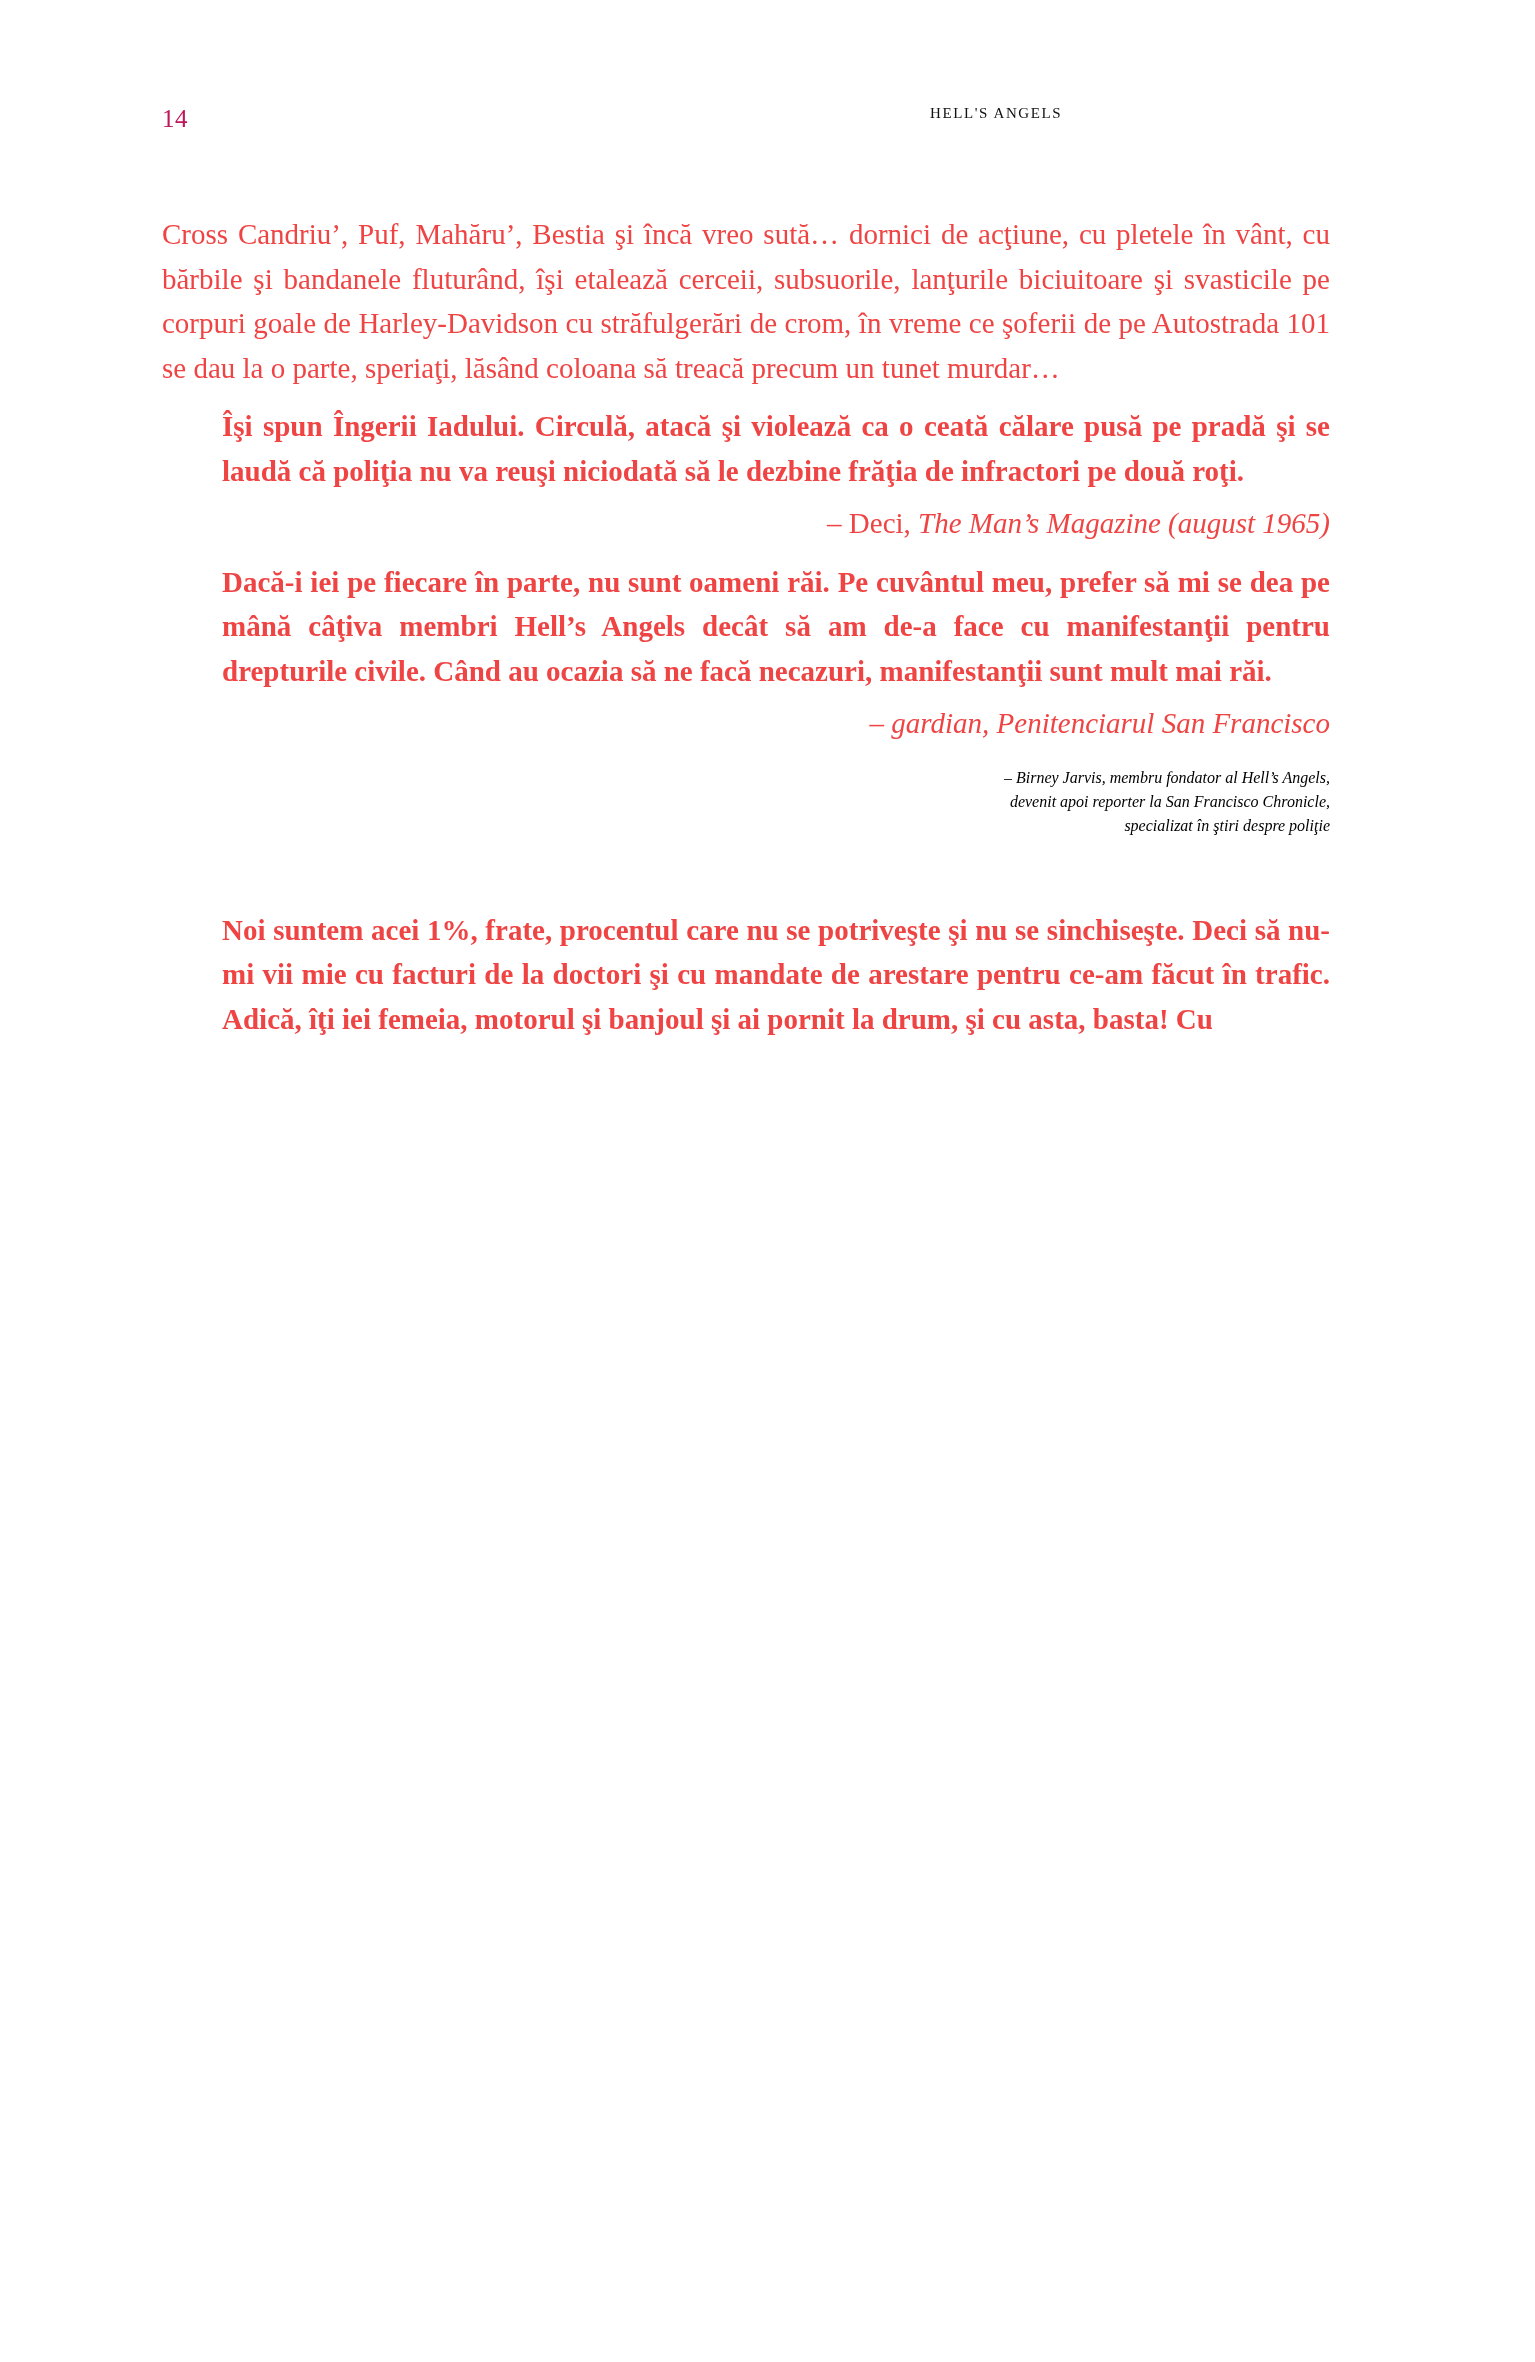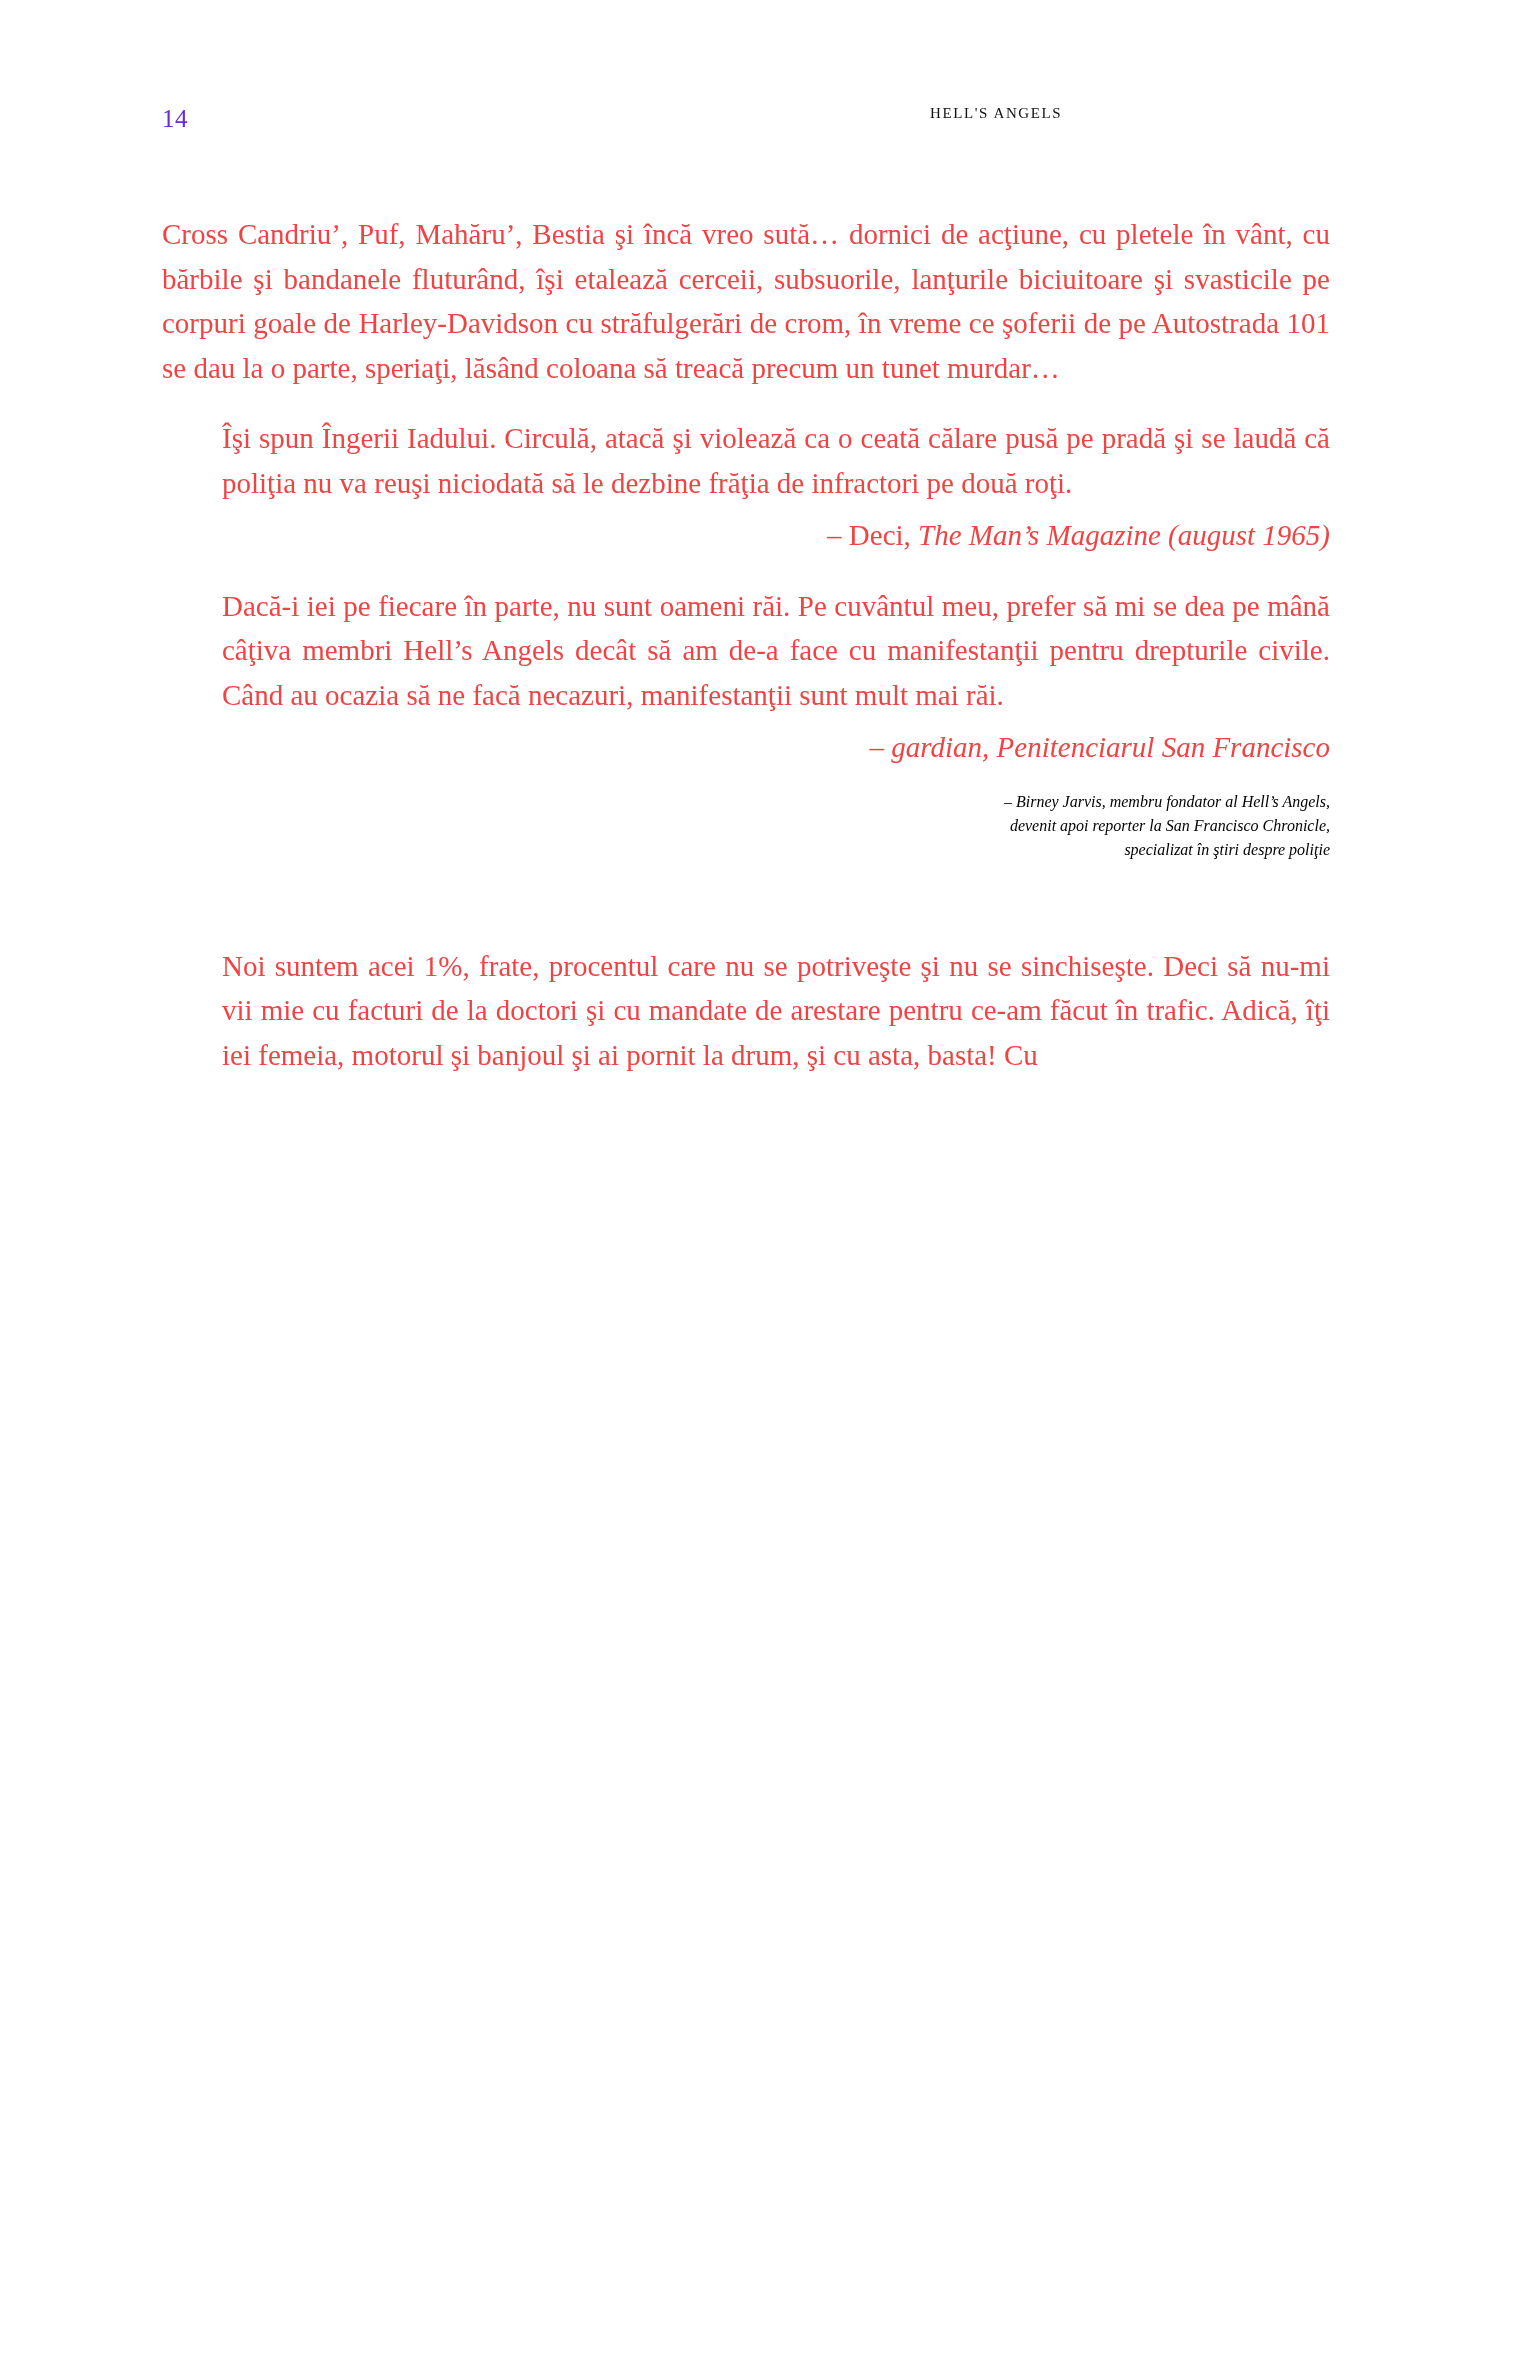--- a/index.html
+++ b/index.html
@@ -22,21 +22,21 @@
     left: 0;
     width: 100%;
     height: 30px;
   }
   .folio {
     position: absolute;
     left: 162px;
     top: 0;
     font-size: 25px;
     letter-spacing: 0.5px;
-    color: #6d28d9;
+    color: #be185d;
   }
   .running-title {
     position: absolute;
     left: 930px;
     top: 0;
     font-size: 15px;
     letter-spacing: 1.6px;
     color: #111;
   }
   .body {
@@ -49,23 +49,24 @@
     margin: 0;
     font-size: 29px;
     line-height: 1.535;
     color: #ef4444;
   }
   .para-main {
     text-align: justify;
     text-justify: inter-word;
   }
   .quote {
-    margin-top: 26px;
+    margin-top: 14px;
     padding-left: 60px;
     text-align: justify;
+    font-weight: bold;
   }
   .attrib {
     margin-top: 8px;
     padding-left: 60px;
     text-align: right;
     font-style: italic;
   }
   .attrib .roman {
     font-style: normal;
   }

